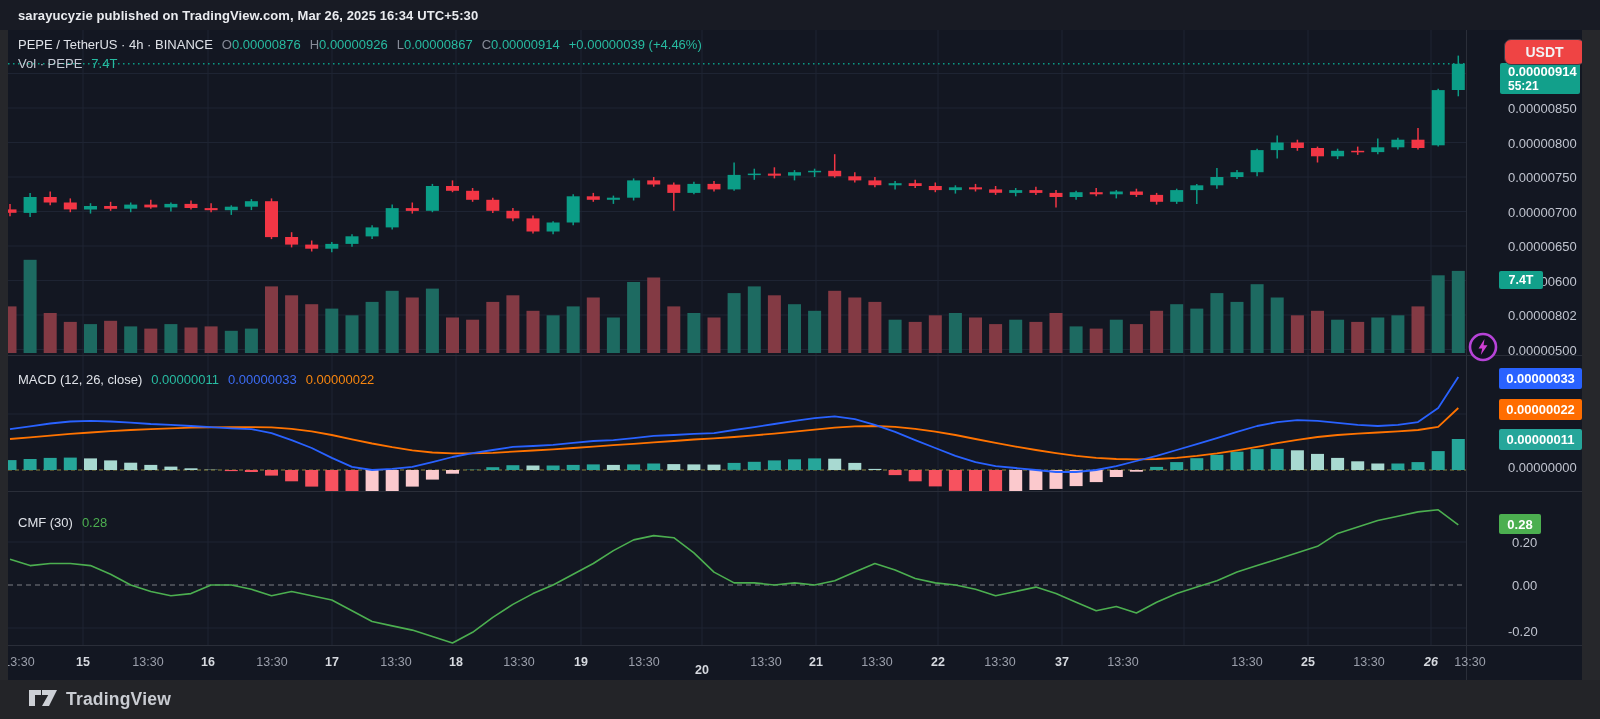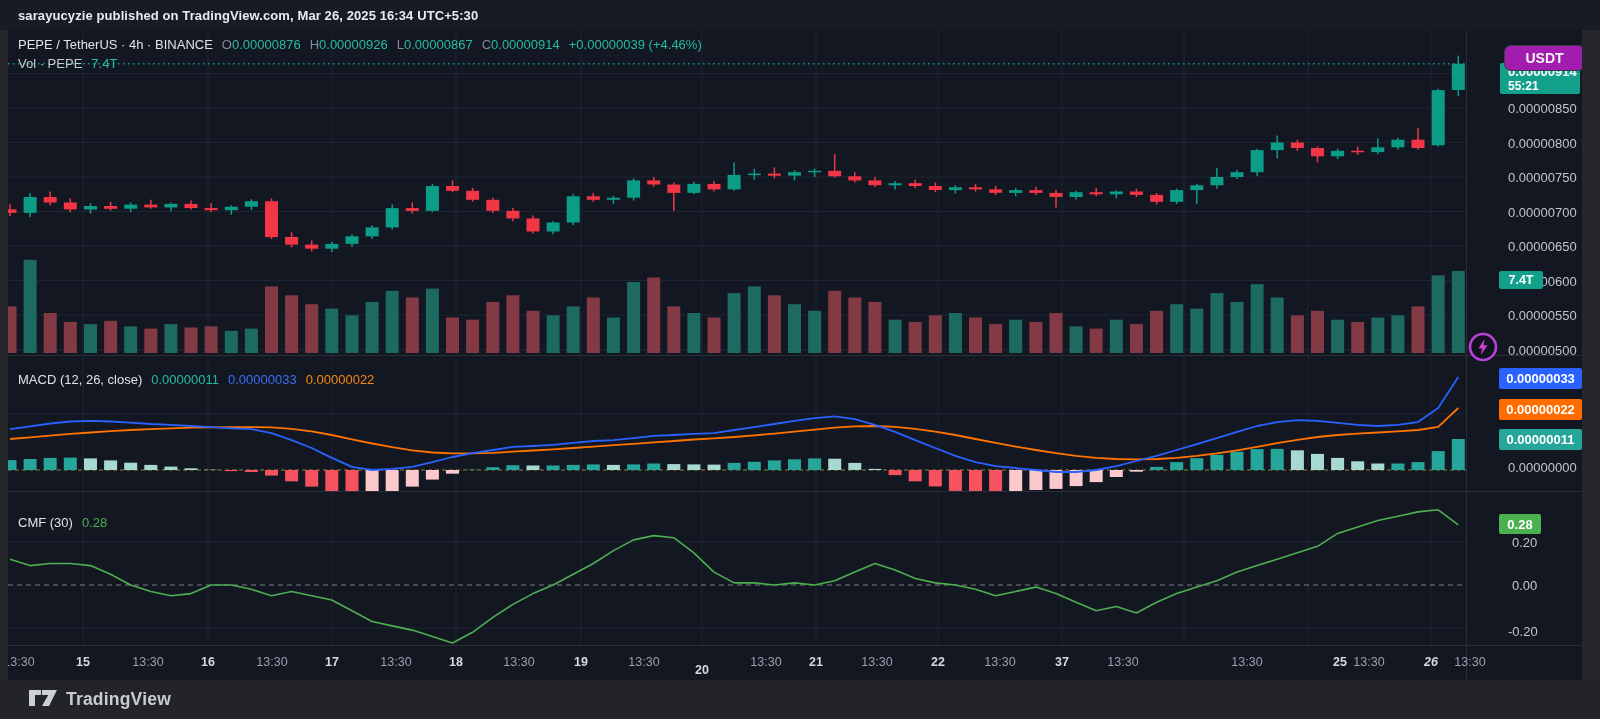--- a/index.html
+++ b/index.html
@@ -22,21 +22,21 @@
   .time-major{color:#d6d9df;font-weight:700}
   .badge{position:absolute;color:#fff;font-weight:700;font-size:13px;display:flex;align-items:center;justify-content:center;border-radius:2px;z-index:6}
   .price-badge{left:1492px;top:33px;width:80px;height:31px;background:#12a08b;flex-direction:column;line-height:14px;align-items:flex-start;padding-left:8px;box-sizing:border-box}
   .price-badge .cd{font-size:12px;font-weight:700}
   .vol-badge{left:1491px;top:241px;width:44px;height:18px;background:#12a08b;font-size:12.5px}
   .macd-badge{left:1491px;width:83px;height:21px}
   .b-blue{top:338px;background:#2962ff}
   .b-orange{top:369px;background:#ff6d00}
   .b-teal{top:399px;background:#26a69a}
   .cmf-badge{left:1491px;top:484px;width:42px;height:20px;background:#4caf50}
-  .usdt-btn{position:absolute;left:1496px;top:15px;width:79px;height:24px;background:#a21caf;border:1px solid #3a3e49;border-radius:7px;color:#f2f3f5;font-size:14px;font-weight:700;display:flex;align-items:center;justify-content:center;z-index:7;cursor:pointer}
+  .usdt-btn{position:absolute;left:1496px;top:9px;width:79px;height:24px;background:#ef4444;border:1px solid #3a3e49;border-radius:7px;color:#f2f3f5;font-size:14px;font-weight:700;display:flex;align-items:center;justify-content:center;z-index:7;cursor:pointer}
   .flash-btn{position:absolute;left:1460px;top:302px;width:30px;height:30px;z-index:7;cursor:pointer}
   .bottombar{position:absolute;left:0;top:680px;width:1600px;height:39px;background:#232428;display:flex;align-items:center;padding-left:28px;box-sizing:border-box;gap:8px}
   .tv-text{color:#c9ccd2;font-size:17.5px;font-weight:700;letter-spacing:.2px}
 </style>
 </head>
 <body>
 
 <div class="topbar">
   <span>sarayucyzie published on TradingView.com, Mar 26, 2025 16:34 UTC+5:30</span>
 </div>
@@ -432,21 +432,21 @@
   <div class="axis-label" style="left:1504px;top:555px">0.00</div>
   <div class="axis-label" style="left:1500px;top:601px">-0.20</div>
 
   <div id="price-axis">
       <div class="axis-label" style="left: 1500px; top: 78px;">0.00000850</div>
       <div class="axis-label" style="left: 1500px; top: 113px;">0.00000800</div>
       <div class="axis-label" style="left: 1500px; top: 147px;">0.00000750</div>
       <div class="axis-label" style="left: 1500px; top: 182px;">0.00000700</div>
       <div class="axis-label" style="left: 1500px; top: 216px;">0.00000650</div>
       <div class="axis-label" style="left: 1500px; top: 251px;">0.00000600</div>
-      <div class="axis-label" style="left: 1500px; top: 285px;">0.00000550</div>
+      <div class="axis-label" style="left: 1500px; top: 285px;">0.00000802</div>
       <div class="axis-label" style="left: 1500px; top: 320px;">0.00000500</div>
     </div>
   <div id="time-axis">
       <div class="time-label time-minor" style="left: 11px; top: 625px;">13:30</div>
       <div class="time-label time-major" style="left: 75px; top: 625px;">15</div>
       <div class="time-label time-minor" style="left: 140px; top: 625px;">13:30</div>
       <div class="time-label time-major" style="left: 200px; top: 625px;">16</div>
       <div class="time-label time-minor" style="left: 264px; top: 625px;">13:30</div>
       <div class="time-label time-major" style="left: 324px; top: 625px;">17</div>
       <div class="time-label time-minor" style="left: 388px; top: 625px;">13:30</div>
@@ -457,21 +457,21 @@
       <div class="time-label time-major" style="left: 694px; top: 625px; margin-top: 8px;">20</div>
       <div class="time-label time-minor" style="left: 758px; top: 625px;">13:30</div>
       <div class="time-label time-major" style="left: 808px; top: 625px;">21</div>
       <div class="time-label time-minor" style="left: 869px; top: 625px;">13:30</div>
       <div class="time-label time-major" style="left: 930px; top: 625px;">22</div>
       <div class="time-label time-minor" style="left: 992px; top: 625px;">13:30</div>
       <div class="time-label time-major" style="left: 1054px; top: 625px;">37</div>
       <div class="time-label time-minor" style="left: 1115px; top: 625px;">13:30</div>
       <div class="time-label time-major" style="left: 1176px; top: 625px; margin-top: 40px;">24</div>
       <div class="time-label time-minor" style="left: 1239px; top: 625px;">13:30</div>
-      <div class="time-label time-major" style="left: 1332px; top: 625px; text-align: right;">25</div>
+      <div class="time-label time-major" style="left: 1300px; top: 625px; text-align: right;">25</div>
       <div class="time-label time-minor" style="left: 1361px; top: 625px;">13:30</div>
       <div class="time-label time-major" style="left: 1423px; top: 625px; font-style: italic;">26</div>
       <div class="time-label time-minor" style="left: 1462px; top: 625px;">13:30</div>
     </div>
 
   <div class="flash-btn">
     <svg width="30" height="30" viewBox="0 0 30 30">
       <circle cx="15" cy="15" r="13" fill="#10121f" stroke="#b743d8" stroke-width="2.6"></circle>
       <path d="M16.5 7 L10.5 16.5 L14.2 16.5 L12.8 23 L19.5 13.2 L15.6 13.2 Z" fill="#cf3fd3"></path>
     </svg>

